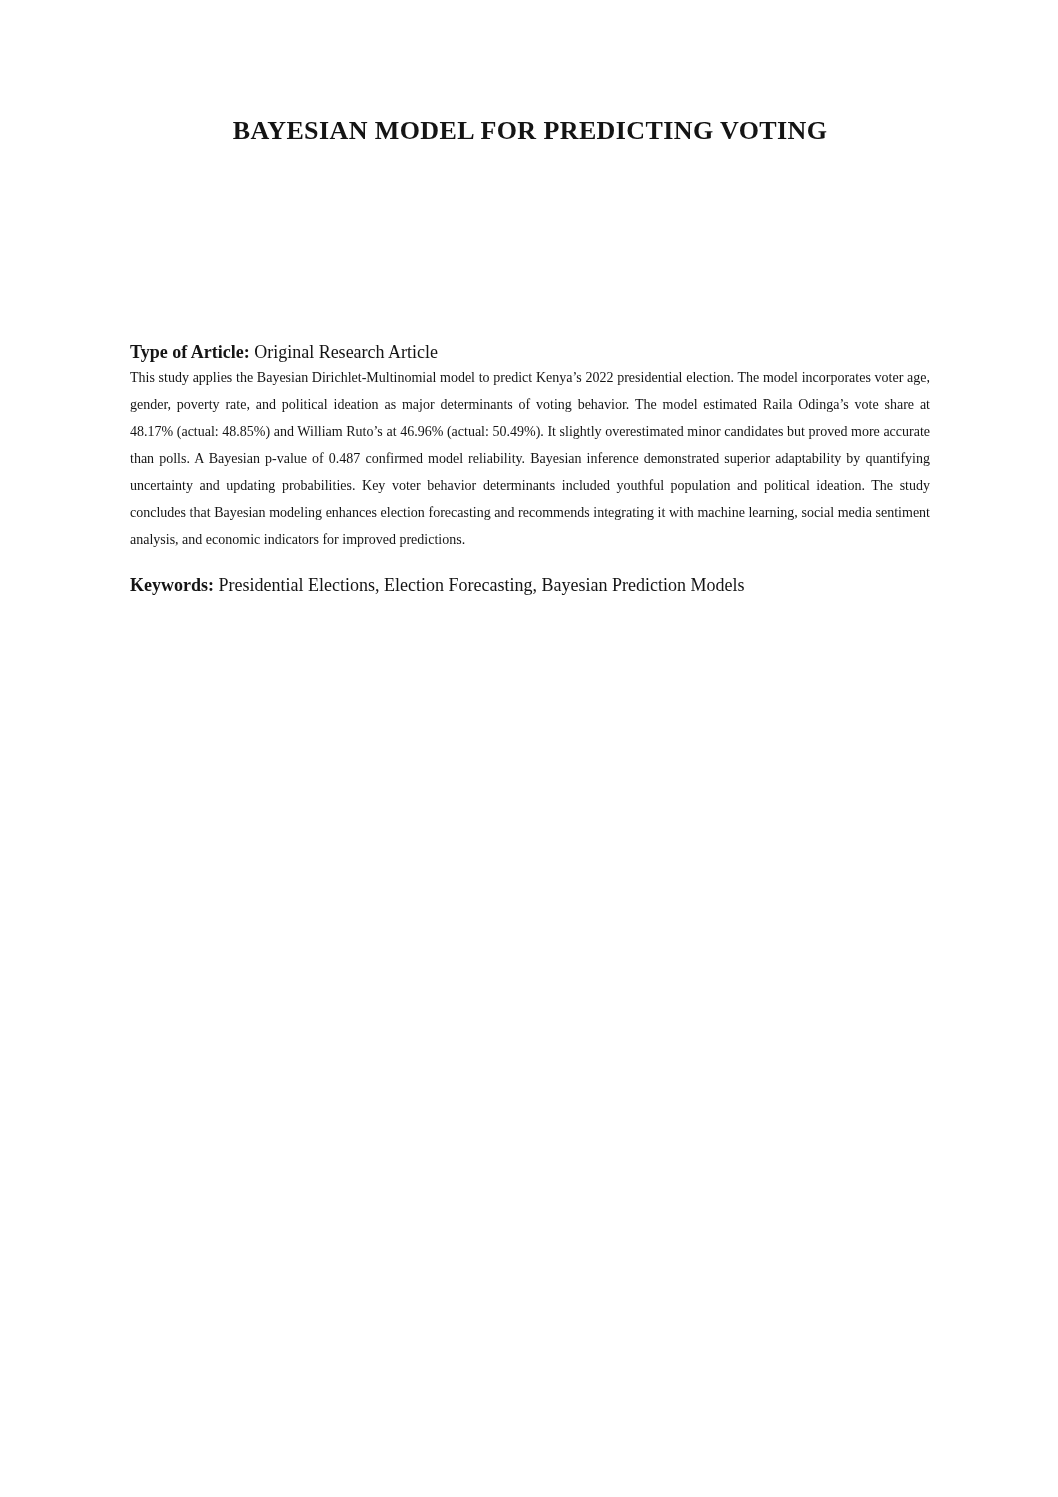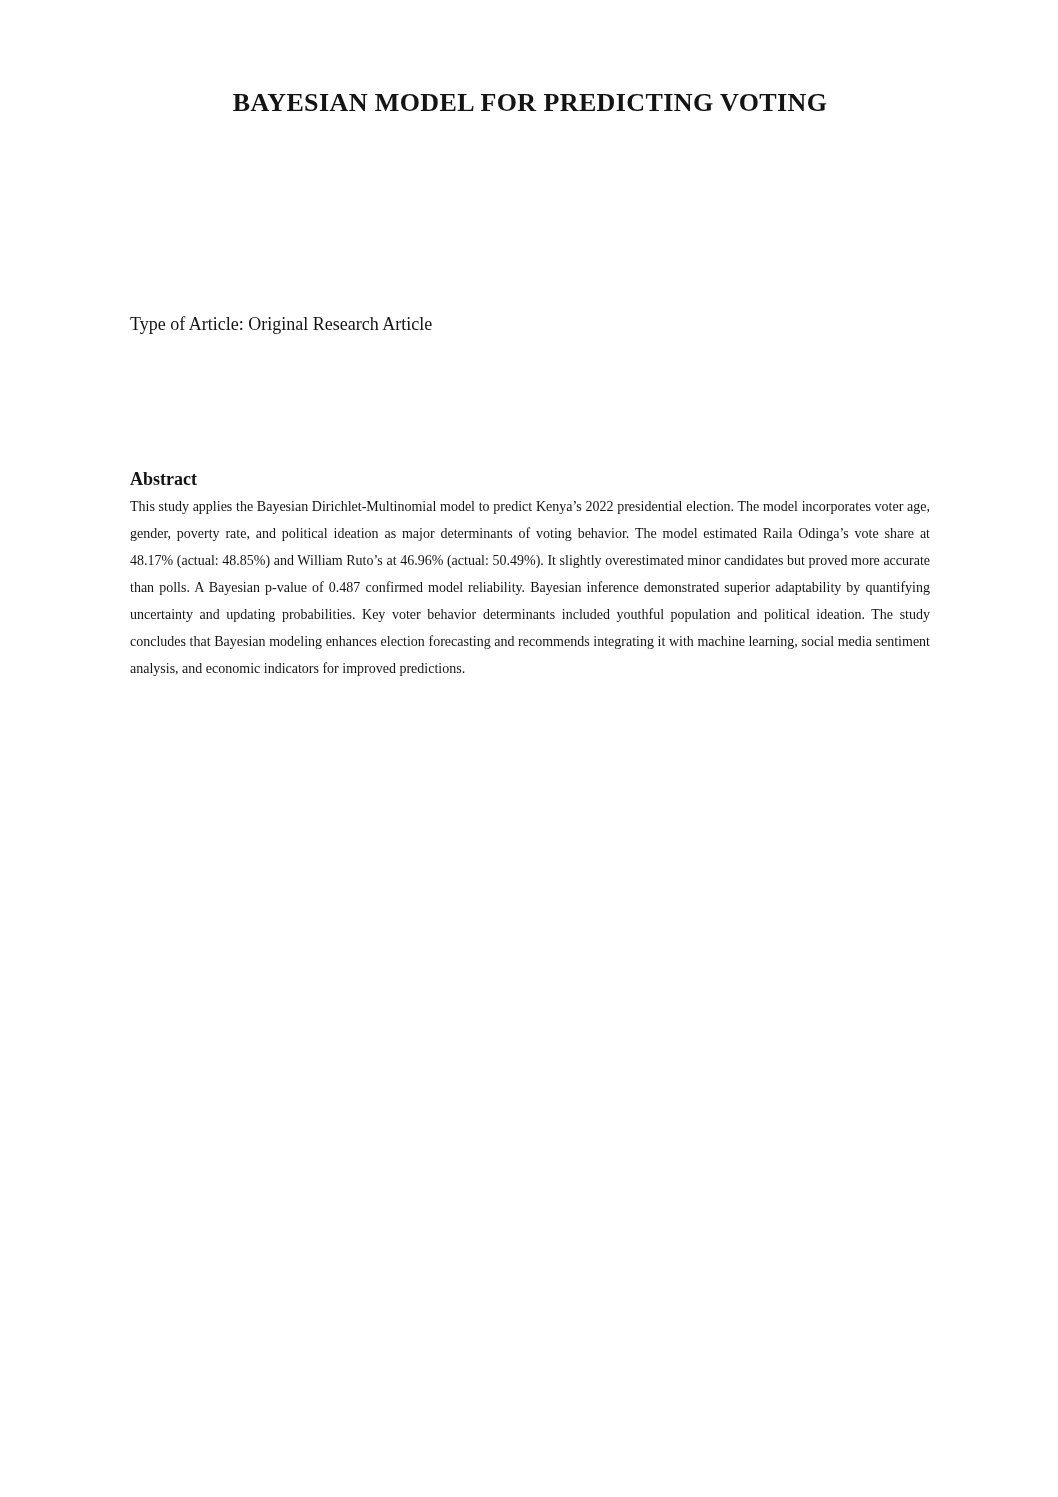--- a/index.html
+++ b/index.html
@@ -17,34 +17,34 @@
     overflow: hidden;
     box-sizing: border-box;
   }
   .content {
     position: absolute;
     left: 130px;
     top: 0;
     width: 800px;
   }
   .title {
-    margin-top: 86px;
+    margin-top: 114px;
     text-align: center;
     font-weight: bold;
     font-size: 26px;
     line-height: 34px;
     letter-spacing: 0.4px;
   }
   .article-type-line {
     margin-top: 192px;
     font-size: 18px;
     line-height: 24px;
   }
   .article-type-line .label {
-    font-weight: normal;
+    font-weight: bold;
   }
   .abstract-heading {
     margin-top: 130px;
     font-size: 18px;
     line-height: 27px;
     font-weight: bold;
   }
   .abstract-text {
     font-size: 14px;
     line-height: 27px;
@@ -68,19 +68,22 @@
 
     <div class="title">
       <div>BAYESIAN MODEL FOR PREDICTING VOTING</div>
     </div>
 
     <div class="article-type-line">
       <span class="label">Type of Article:</span>
       <span>Original Research Article</span>
     </div>
 
-    <div class="abstract-heading">Abstract</div>
 
     <div class="abstract-text">This study applies the Bayesian Dirichlet-Multinomial model to predict Kenya’s 2022 presidential election. The model incorporates voter age, gender, poverty rate, and political ideation as major determinants of voting behavior. The model estimated Raila Odinga’s vote share at 48.17% (actual: 48.85%) and William Ruto’s at 46.96% (actual: 50.49%). It slightly overestimated minor candidates but proved more accurate than polls. A Bayesian p-value of 0.487 confirmed model reliability. Bayesian inference demonstrated superior adaptability by quantifying uncertainty and updating probabilities. Key voter behavior determinants included youthful population and political ideation. The study concludes that Bayesian modeling enhances election forecasting and recommends integrating it with machine learning, social media sentiment analysis, and economic indicators for improved predictions.</div>
 
+    <div class="keywords-line">
+      <span class="label">Keywords:</span>
+      <span>Presidential Elections, Election Forecasting, Bayesian Prediction Models</span>
+    </div>
 
   </div>
 </div>
 
 </body></html>

